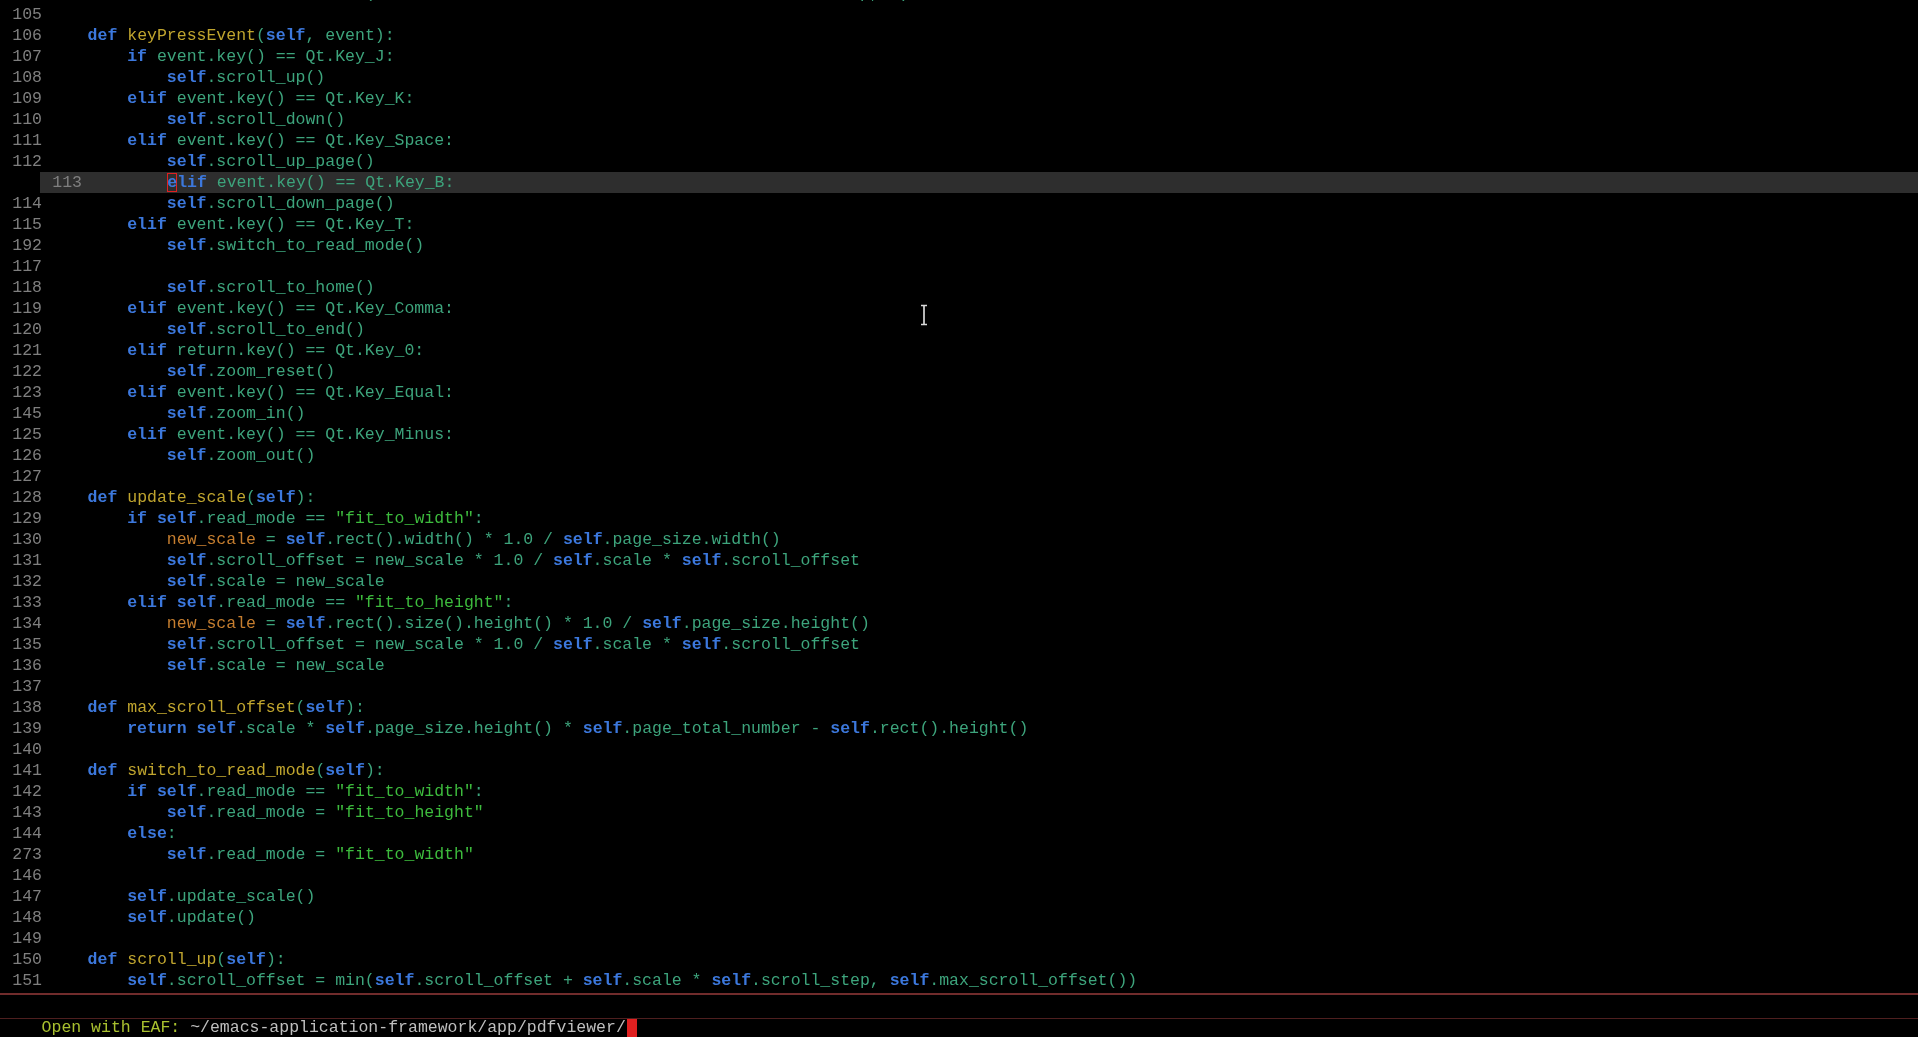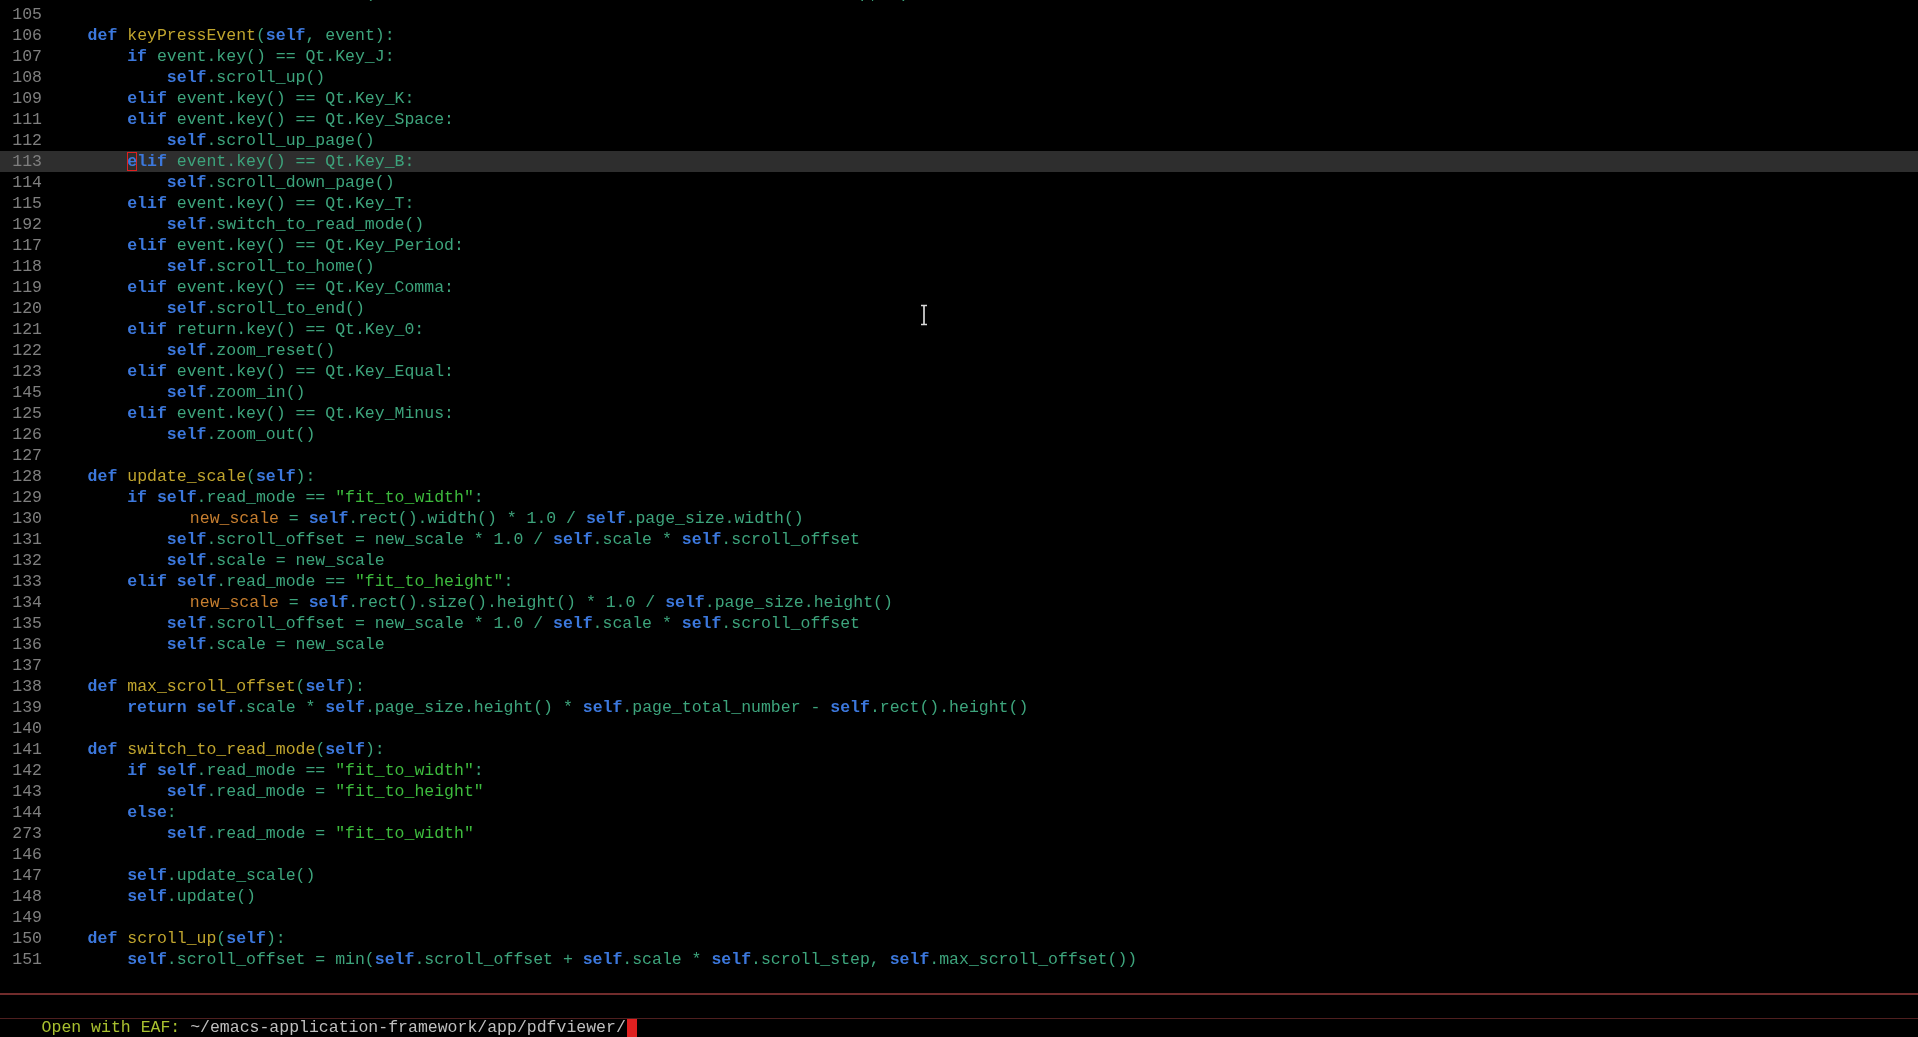--- a/index.html
+++ b/index.html
@@ -7,30 +7,30 @@
   body {
     background: var(--c-bg, #000);
     font-family: "DejaVu Sans Mono", "Liberation Mono", monospace;
     position: relative;
   }
   .screen { position:absolute; inset:0;font-family:Liberation Mono, monospace; }
 
   
   .code-area { position:absolute; top:-17px; left:0; right:0; }
   .line { display:flex; height:21px; line-height:21px; font-size:16.5px; white-space:pre; }
-  .line.hl { background: var(--c-hl); }
+  .line.hl { background: var(--c-hl); margin-left: 40px; }
   .ln { flex:none; width:42px; text-align:right; color:var(--c-ln); }
   .lc { padding-left:6px; }
 
   .tok-df { color:var(--c-df); }
   .tok-kw { color:var(--c-kw); font-weight:bold; }
   .tok-sf { color:var(--c-sf); font-weight:bold;text-align:right; }
   .tok-fn { color:var(--c-fn); }
   .tok-st { color:var(--c-st); }
-  .tok-vr { color:var(--c-vr);margin-left:23px; }
+  .tok-vr { color:var(--c-vr); }
   .tok-cur { color:var(--c-kw); font-weight:bold; box-shadow: inset 0 0 0 1px var(--c-cursor); }
 
   
   .modeline-rule { position:absolute; left:0; right:0; top:993px; height:2px; background:var(--c-rule); }
 
   
   .minibuffer { position:absolute; left:0; right:0; top:996px; height:14px; line-height:21px;
                 font-size:16.5px; white-space:pre; padding-left:2px; }
   .mb-prompt { color:var(--c-prompt); }
   .mb-value  { color:var(--c-path); }
@@ -54,27 +54,28 @@
 
 <div class="screen">
 
   <div class="code-area">
       <div class="line"><span class="ln">104</span><span class="lc"><span class="tok-df">        </span><span class="tok-sf">self</span><span class="tok-df">.scroll_offset = max(</span><span class="tok-sf">self</span><span class="tok-df">.scroll_offset - </span><span class="tok-sf">self</span><span class="tok-df">.scale * </span><span class="tok-sf">self</span><span class="tok-df">.scroll_step, 0)</span></span></div>
       <div class="line"><span class="ln">105</span><span class="lc"></span></div>
       <div class="line"><span class="ln">106</span><span class="lc"><span class="tok-df">    </span><span class="tok-kw">def</span><span class="tok-fn"> keyPressEvent</span><span class="tok-df">(</span><span class="tok-sf">self</span><span class="tok-df">, event):</span></span></div>
       <div class="line"><span class="ln">107</span><span class="lc"><span class="tok-df">        </span><span class="tok-kw">if</span><span class="tok-df"> event.key() == Qt.Key_J:</span></span></div>
       <div class="line"><span class="ln">108</span><span class="lc"><span class="tok-df">            </span><span class="tok-sf">self</span><span class="tok-df">.scroll_up()</span></span></div>
       <div class="line"><span class="ln">109</span><span class="lc"><span class="tok-df">        </span><span class="tok-kw">elif</span><span class="tok-df"> event.key() == Qt.Key_K:</span></span></div>
+      <div class="line"><span class="ln">110</span><span class="lc"><span class="tok-df">            </span><span class="tok-sf">self</span><span class="tok-df">.scroll_down()</span></span></div>
       <div class="line"><span class="ln">111</span><span class="lc"><span class="tok-df">        </span><span class="tok-kw">elif</span><span class="tok-df"> event.key() == Qt.Key_Space:</span></span></div>
       <div class="line"><span class="ln">112</span><span class="lc"><span class="tok-df">            </span><span class="tok-sf">self</span><span class="tok-df">.scroll_up_page()</span></span></div>
       <div class="line hl"><span class="ln">113</span><span class="lc"><span class="tok-df">        </span><span class="tok-cur">e</span><span class="tok-kw">lif</span><span class="tok-df"> event.key() == Qt.Key_B:</span></span></div>
       <div class="line"><span class="ln">114</span><span class="lc"><span class="tok-df">            </span><span class="tok-sf">self</span><span class="tok-df">.scroll_down_page()</span></span></div>
       <div class="line"><span class="ln">115</span><span class="lc"><span class="tok-df">        </span><span class="tok-kw">elif</span><span class="tok-df"> event.key() == Qt.Key_T:</span></span></div>
       <div class="line"><span class="ln">192</span><span class="lc"><span class="tok-df">            </span><span class="tok-sf">self</span><span class="tok-df">.switch_to_read_mode()</span></span></div>
-      <div class="line"><span class="ln">117</span><span class="lc"><span class="tok-df">        </span><span class="tok-kw">elif</span><span class="tok-df"> event.key() == Qt.Key_Period:</span></span></div>
+      <div class="line"><span class="ln">117</span></div>
       <div class="line"><span class="ln">118</span><span class="lc"><span class="tok-df">            </span><span class="tok-sf">self</span><span class="tok-df">.scroll_to_home()</span></span></div>
       <div class="line"><span class="ln">119</span><span class="lc"><span class="tok-df">        </span><span class="tok-kw">elif</span><span class="tok-df"> event.key() == Qt.Key_Comma:</span></span></div>
       <div class="line"><span class="ln">120</span><span class="lc"><span class="tok-df">            </span><span class="tok-sf">self</span><span class="tok-df">.scroll_to_end()</span></span></div>
       <div class="line"><span class="ln">121</span><span class="lc"><span class="tok-df">        </span><span class="tok-kw">elif</span><span class="tok-df"> return.key() == Qt.Key_0:</span></span></div>
       <div class="line"><span class="ln">122</span><span class="lc"><span class="tok-df">            </span><span class="tok-sf">self</span><span class="tok-df">.zoom_reset()</span></span></div>
       <div class="line"><span class="ln">123</span><span class="lc"><span class="tok-df">        </span><span class="tok-kw">elif</span><span class="tok-df"> event.key() == Qt.Key_Equal:</span></span></div>
       <div class="line"><span class="ln">145</span><span class="lc"><span class="tok-df">            </span><span class="tok-sf">self</span><span class="tok-df">.zoom_in()</span></span></div>
       <div class="line"><span class="ln">125</span><span class="lc"><span class="tok-df">        </span><span class="tok-kw">elif</span><span class="tok-df"> event.key() == Qt.Key_Minus:</span></span></div>
       <div class="line"><span class="ln">126</span><span class="lc"><span class="tok-df">            </span><span class="tok-sf">self</span><span class="tok-df">.zoom_out()</span></span></div>
       <div class="line"><span class="ln">127</span><span class="lc"></span></div>

